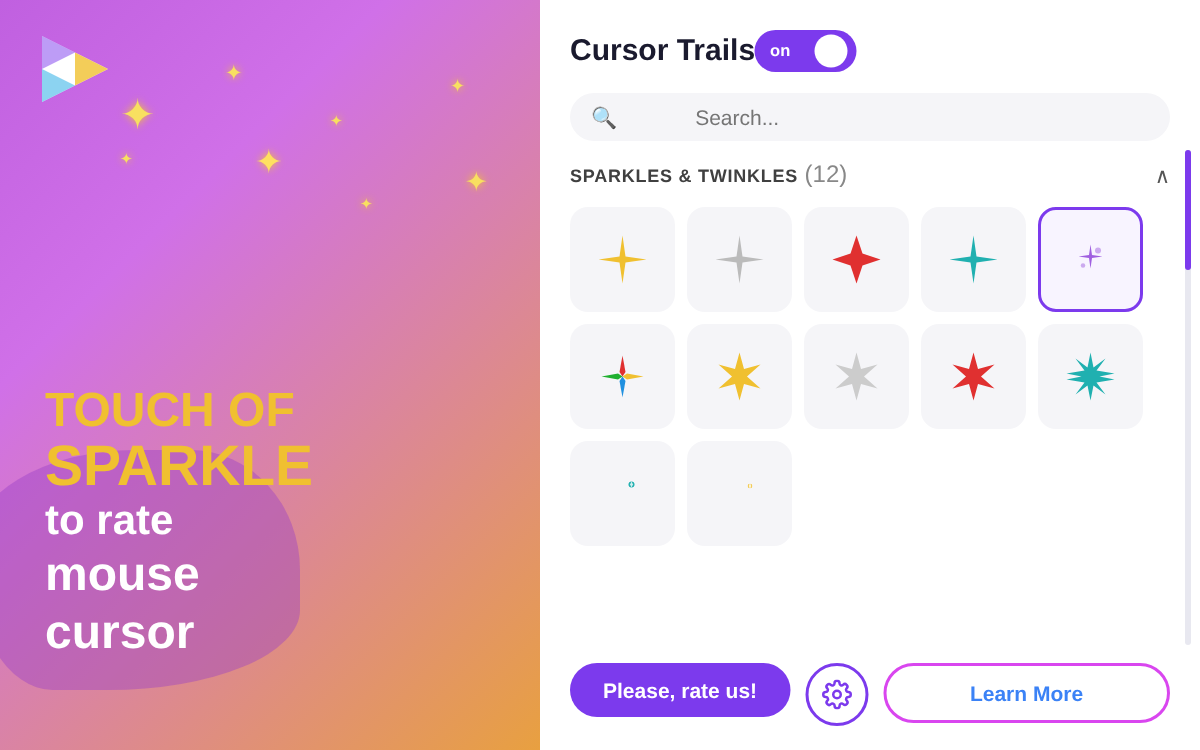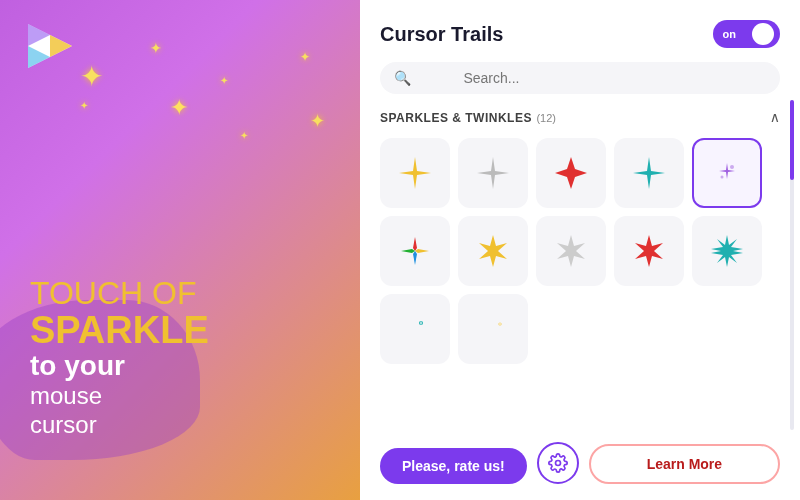--- a/index.html
+++ b/index.html
@@ -90,62 +90,61 @@
 
     .main-text .add-a {
       font-size: 28px;
       font-weight: 700;
       color: white;
       line-height: 1.2;
     }
 
     .main-text .touch-of {
       font-size: 32px;
-      font-weight: 400;
+      font-weight: 700;
       color: #f0c030;
       line-height: 1.1;
     }
 
     .main-text .sparkle-word {
       font-size: 38px;
       font-weight: 900;
       color: #f0c030;
       line-height: 1.0;
       text-align: center;
     }
 
     .main-text .to-your {
       font-size: 28px;
       font-weight: 700;
       color: white;
       line-height: 1.2;
     }
 
     .main-text .mouse-cursor {
-      font-size: 24px;
-      font-weight: 400;
+      font-size: 32px;
+      font-weight: 700;
       color: white;
       line-height: 1.2;
     }
 
     
     .right-panel {
       width: 440px;
       height: 500px;
       background: white;
       display: flex;
       flex-direction: column;
       padding: 20px 20px 16px 20px;
       position: relative;
     }
 
     .panel-header {
       display: flex;
       align-items: center;
-      justify-content: space-between;
       margin-bottom: 14px;
     }
 
     .panel-title {
       font-size: 20px;
       font-weight: 800;
       color: #1a1a2e;
     }
 
     
@@ -206,21 +205,21 @@
     }
 
     .section-title {
       font-size: 12px;
       font-weight: 700;
       color: #404040;
       letter-spacing: 0.5px;
     }
 
     .section-count {
-      font-size: 11px;
+      font-size: 16px;
       color: #888;
     }
 
     .chevron-up {
       font-size: 14px;
       color: #555;
     }
 
     
     .cursor-grid {
@@ -255,21 +254,21 @@
     }
 
     .cursor-cell svg {
       width: 36px;
       height: 36px;
     }
 
     
     .bottom-bar {
       display: flex;
-      align-items: flex-end;
+      align-items: flex-start;
       gap: 10px;
       margin-top: 14px;
     }
 
     .btn-rate {
       background: #7c3aed;
       color: white;
       border: none;
       border-radius: 24px;
       padding: 10px 22px;
@@ -288,22 +287,22 @@
       align-items: center;
       justify-content: center;
       cursor: pointer;
       background: white;
       color: #7c3aed;
       font-size: 20px;
     }
 
     .btn-learn {
       background: white;
-      color: #b91c1c;
-      border: 2px solid #fca5a5;
+      color: #3b82f6;
+      border: 2px solid #d946ef;
       border-radius: 24px;
       padding: 10px 28px;
       font-size: 14px;
       font-weight: 600;
       cursor: pointer;
       white-space: nowrap;
       flex: 1;
       text-align: center;
     }
 
@@ -351,21 +350,21 @@
         <polygon points="26,37 48,26 26,15" fill="#f0c030" opacity="0.8"></polygon>
       </svg>
     </div>
   </div>
 
   <div class="blob"></div>
 
   <div class="main-text">
     <div class="touch-of">TOUCH OF</div>
     <div class="sparkle-word">SPARKLE</div>
-    <div class="to-your">to your</div>
+    <div class="to-your">to rate</div>
     <div class="mouse-cursor">mouse</div>
     <div class="mouse-cursor">cursor</div>
   </div>
 </div>
 
 <div class="right-panel">
 
   <div class="panel-header">
     <span class="panel-title">Cursor Trails</span>
     <div class="toggle-container">

